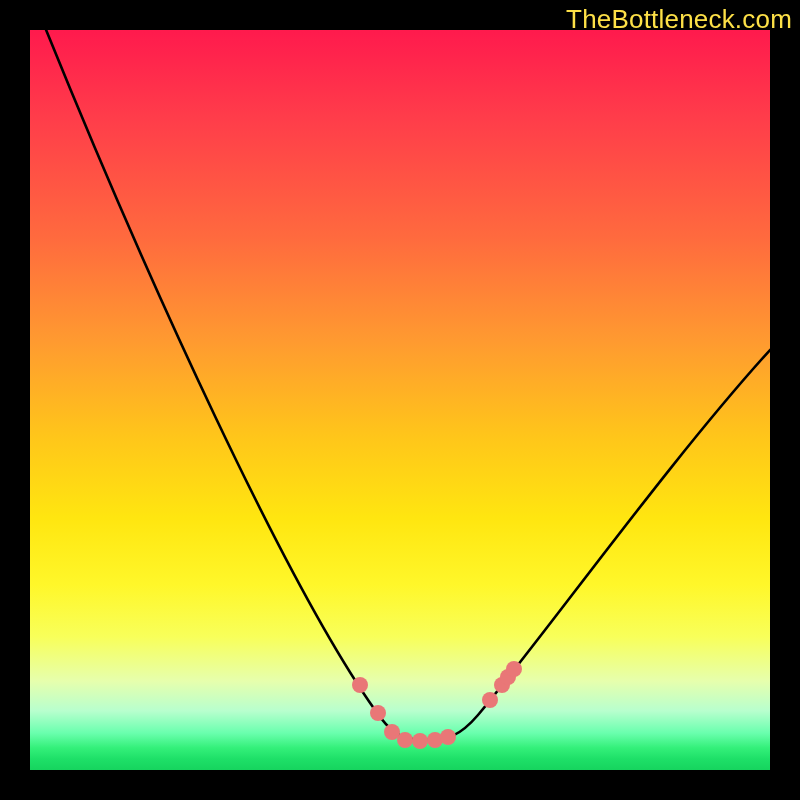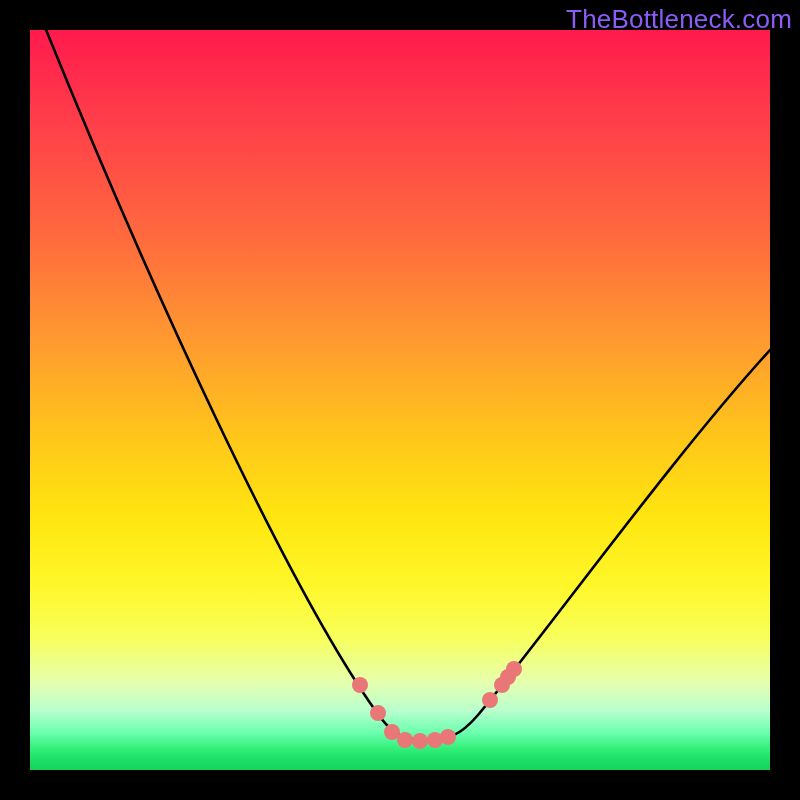--- a/index.html
+++ b/index.html
@@ -39,21 +39,21 @@
       #6affae 95%,
       #34f07a 97%,
       #1ee068 98.5%,
       #16d45e 100%
     );
   }
   .watermark {
     position: absolute;
     top: 4px;
     right: 8px;
-    color: #8b5cf6;
+    color: #fde047;
     font-size: 26px;
     font-weight: 500;
     letter-spacing: 0.2px;
     user-select: none;
   }
   svg.curve {
     position: absolute;
     left: 0;
     top: 0;
     width: 100%;

